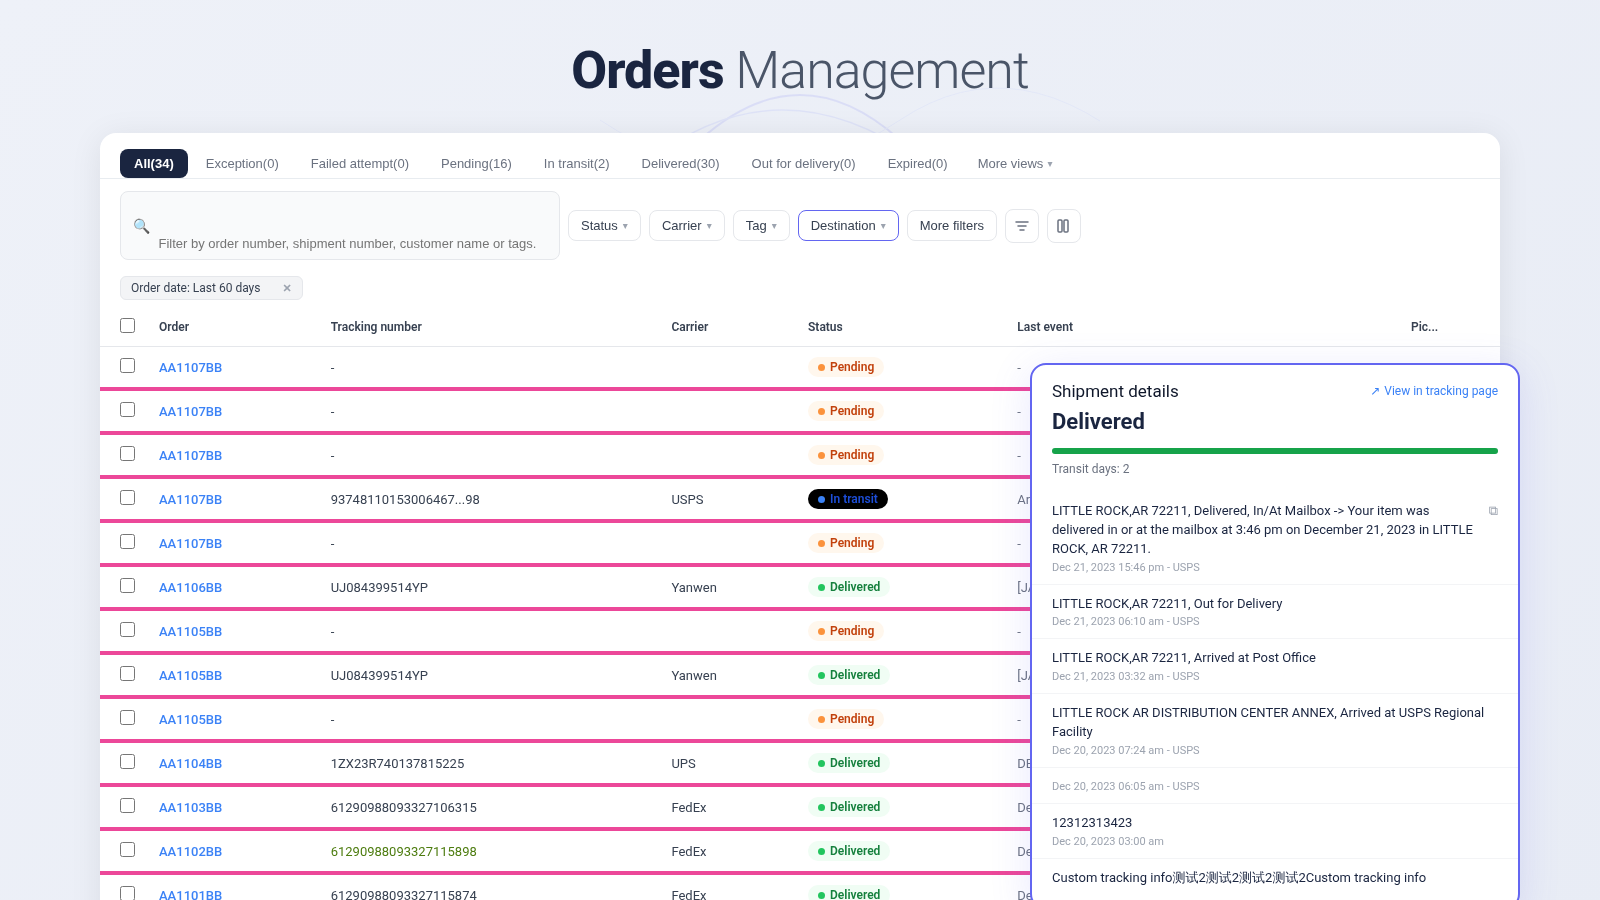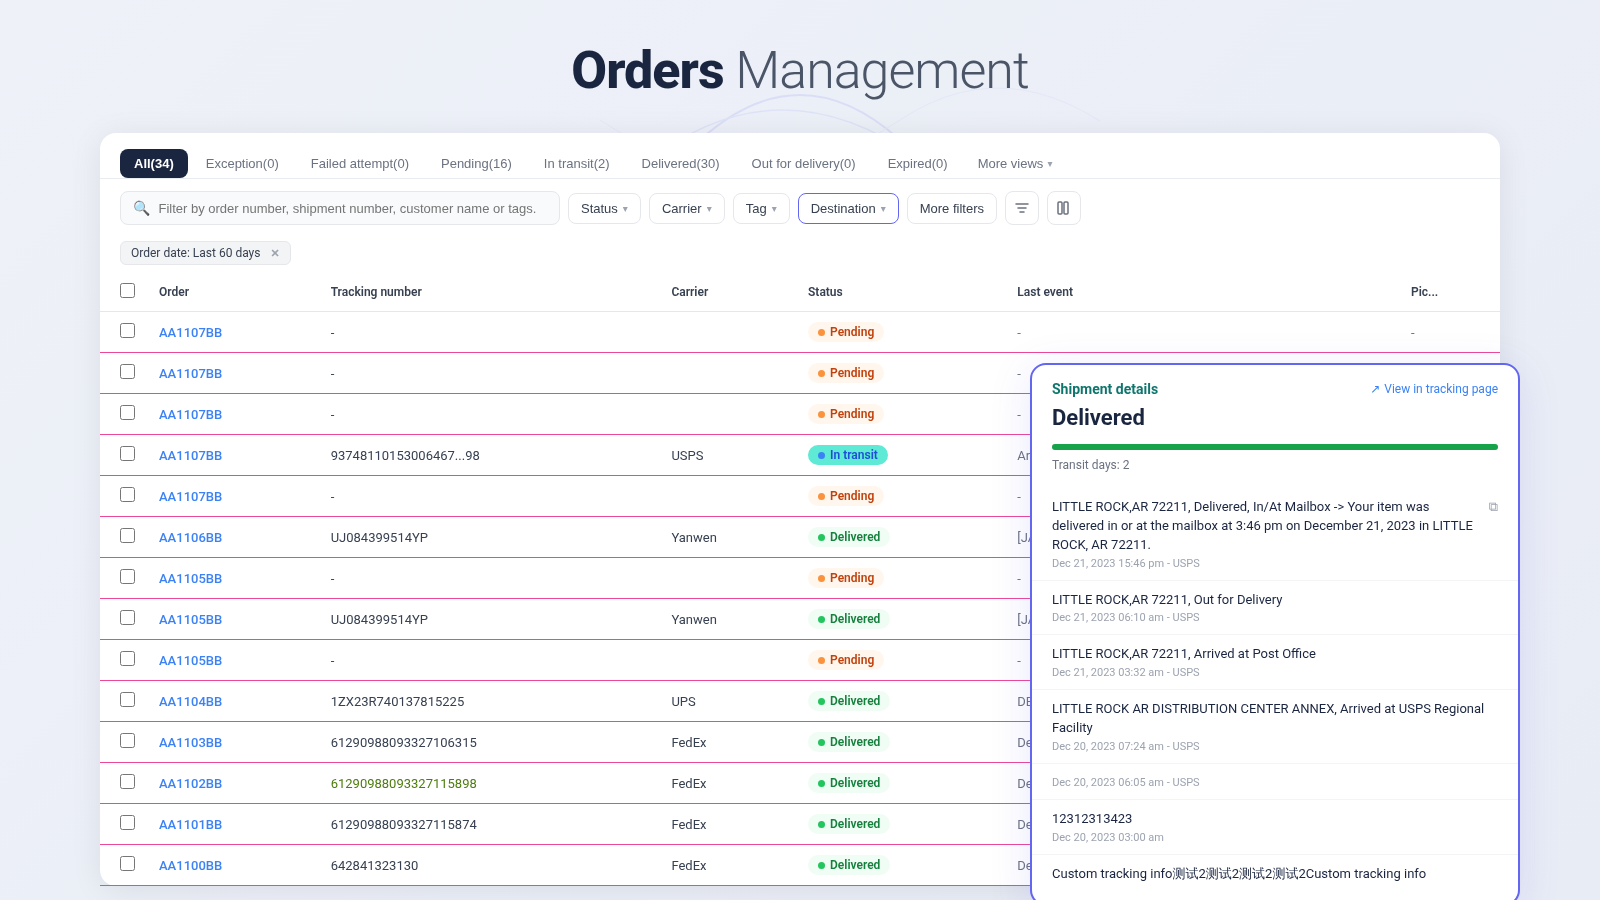--- a/index.html
+++ b/index.html
@@ -100,20 +100,21 @@
       max-width: 440px;
       gap: 8px;
     }
     .search-box input {
       border: none;
       background: transparent;
       font-size: 13px;
       color: #374151;
       width: 100%;
       outline: none;
+      margin-top: 36px;
     }
     .filter-btn {
       display: flex;
       align-items: center;
       gap: 5px;
       padding: 7px 12px;
       border: 1px solid #e5e7eb;
       border-radius: 8px;
       font-size: 13px;
       color: #374151;
@@ -154,21 +155,21 @@
 
     
     .date-tag-row {
       padding: 4px 20px 8px 20px;
       display: flex;
       gap: 8px;
     }
     .date-tag {
       display: inline-flex;
       align-items: center;
-      gap: 10px;
+      gap: 22px;
       background: #f3f4f6;
       border: 1px solid #e5e7eb;
       border-radius: 6px;
       padding: 4px 10px;
       font-size: 12px;
       color: #374151;
     }
     .date-tag .close-x {
       cursor: pointer;
       color: #9ca3af;
@@ -191,21 +192,21 @@
     thead th {
       padding: 10px 12px;
       text-align: left;
       font-weight: 600;
       color: #374151;
       font-size: 12px;
       white-space: nowrap;
     }
     thead th:first-child { width: 36px; padding-left: 20px; }
     tbody tr {
-      border-bottom: 1px solid #ec4899;
+      border-bottom: 4px solid #ec4899;
       padding-left: 12px;
     }
     tbody td {
       padding: 10px 12px;
       color: #374151;
       font-size: 13px;
       white-space: nowrap;
     }
     tbody td:first-child { padding-left: 20px; }
     .order-link {
@@ -220,21 +221,21 @@
       padding: 3px 10px;
       border-radius: 99px;
       font-size: 12px;
       font-weight: 600;
     }
     .status-badge.pending {
       background: #fff7ed;
       color: #c2410c;
     }
     .status-badge.in-transit {
-      background: #5eead4;
+      background: #000000;
       color: #1d4ed8;
     }
     .status-badge.delivered {
       background: #f0fdf4;
       color: #15803d;
     }
     .status-dot {
       width: 7px; height: 7px;
       border-radius: 50%;
       display: inline-block;
@@ -256,23 +257,23 @@
       z-index: 10;
       overflow: hidden;
     }
     .panel-header {
       display: flex;
       align-items: center;
       justify-content: space-between;
       padding: 16px 20px 8px 20px;
     }
     .panel-header-title {
-      font-size: 14px;
-      color: #0f766e;
-      font-weight: 700;
+      font-size: 17px;
+      color: #0f172a;
+      font-weight: 400;
     }
     .view-tracking-link {
       display: flex;
       align-items: center;
       gap: 4px;
       font-size: 12px;
       color: #3b82f6;
       text-decoration: none;
       cursor: pointer;
     }

